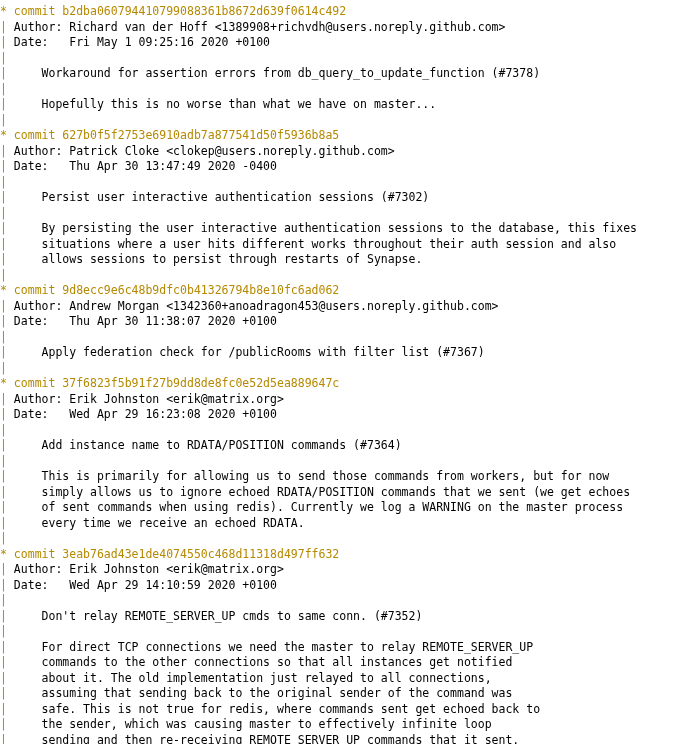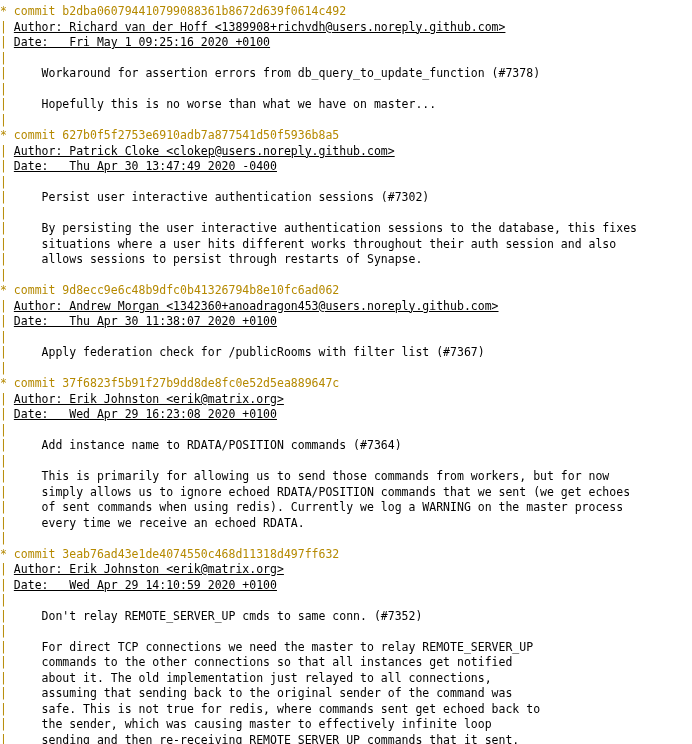--- a/index.html
+++ b/index.html
@@ -32,21 +32,20 @@
     color: #b58900;
   }
   .commit-kw {
     color: #b58900;
   }
   .commit-hash {
     color: #b58900;
   }
   .meta {
     color: #000000;
-    text-decoration: underline;
   }
   .body-text {
     color: #000000;
   }
 </style>
 </head>
 <body>
 
 <div id="log"><span class="line"><span class="graph-star">* </span><span class="commit-kw">commit </span><span class="commit-hash">b2dba060794410799088361b8672d639f0614c492</span></span><span class="line"><span class="pipe">| </span><span class="meta">Author: Richard van der Hoff &lt;1389908+richvdh@users.noreply.github.com&gt;</span></span><span class="line"><span class="pipe">| </span><span class="meta">Date:   Fri May 1 09:25:16 2020 +0100</span></span><span class="line"><span class="pipe">| </span></span><span class="line"><span class="pipe">| </span><span class="body-text">    Workaround for assertion errors from db_query_to_update_function (#7378)</span></span><span class="line"><span class="pipe">| </span></span><span class="line"><span class="pipe">| </span><span class="body-text">    Hopefully this is no worse than what we have on master...</span></span><span class="line"><span class="pipe">| </span></span><span class="line"><span class="graph-star">* </span><span class="commit-kw">commit </span><span class="commit-hash">627b0f5f2753e6910adb7a877541d50f5936b8a5</span></span><span class="line"><span class="pipe">| </span><span class="meta">Author: Patrick Cloke &lt;clokep@users.noreply.github.com&gt;</span></span><span class="line"><span class="pipe">| </span><span class="meta">Date:   Thu Apr 30 13:47:49 2020 -0400</span></span><span class="line"><span class="pipe">| </span></span><span class="line"><span class="pipe">| </span><span class="body-text">    Persist user interactive authentication sessions (#7302)</span></span><span class="line"><span class="pipe">| </span></span><span class="line"><span class="pipe">| </span><span class="body-text">    By persisting the user interactive authentication sessions to the database, this fixes</span></span><span class="line"><span class="pipe">| </span><span class="body-text">    situations where a user hits different works throughout their auth session and also</span></span><span class="line"><span class="pipe">| </span><span class="body-text">    allows sessions to persist through restarts of Synapse.</span></span><span class="line"><span class="pipe">| </span></span><span class="line"><span class="graph-star">* </span><span class="commit-kw">commit </span><span class="commit-hash">9d8ecc9e6c48b9dfc0b41326794b8e10fc6ad062</span></span><span class="line"><span class="pipe">| </span><span class="meta">Author: Andrew Morgan &lt;1342360+anoadragon453@users.noreply.github.com&gt;</span></span><span class="line"><span class="pipe">| </span><span class="meta">Date:   Thu Apr 30 11:38:07 2020 +0100</span></span><span class="line"><span class="pipe">| </span></span><span class="line"><span class="pipe">| </span><span class="body-text">    Apply federation check for /publicRooms with filter list (#7367)</span></span><span class="line"><span class="pipe">| </span></span><span class="line"><span class="graph-star">* </span><span class="commit-kw">commit </span><span class="commit-hash">37f6823f5b91f27b9dd8de8fc0e52d5ea889647c</span></span><span class="line"><span class="pipe">| </span><span class="meta">Author: Erik Johnston &lt;erik@matrix.org&gt;</span></span><span class="line"><span class="pipe">| </span><span class="meta">Date:   Wed Apr 29 16:23:08 2020 +0100</span></span><span class="line"><span class="pipe">| </span></span><span class="line"><span class="pipe">| </span><span class="body-text">    Add instance name to RDATA/POSITION commands (#7364)</span></span><span class="line"><span class="pipe">| </span></span><span class="line"><span class="pipe">| </span><span class="body-text">    This is primarily for allowing us to send those commands from workers, but for now</span></span><span class="line"><span class="pipe">| </span><span class="body-text">    simply allows us to ignore echoed RDATA/POSITION commands that we sent (we get echoes</span></span><span class="line"><span class="pipe">| </span><span class="body-text">    of sent commands when using redis). Currently we log a WARNING on the master process</span></span><span class="line"><span class="pipe">| </span><span class="body-text">    every time we receive an echoed RDATA.</span></span><span class="line"><span class="pipe">| </span></span><span class="line"><span class="graph-star">* </span><span class="commit-kw">commit </span><span class="commit-hash">3eab76ad43e1de4074550c468d11318d497ff632</span></span><span class="line"><span class="pipe">| </span><span class="meta">Author: Erik Johnston &lt;erik@matrix.org&gt;</span></span><span class="line"><span class="pipe">| </span><span class="meta">Date:   Wed Apr 29 14:10:59 2020 +0100</span></span><span class="line"><span class="pipe">| </span></span><span class="line"><span class="pipe">| </span><span class="body-text">    Don't relay REMOTE_SERVER_UP cmds to same conn. (#7352)</span></span><span class="line"><span class="pipe">| </span></span><span class="line"><span class="pipe">| </span><span class="body-text">    For direct TCP connections we need the master to relay REMOTE_SERVER_UP</span></span><span class="line"><span class="pipe">| </span><span class="body-text">    commands to the other connections so that all instances get notified</span></span><span class="line"><span class="pipe">| </span><span class="body-text">    about it. The old implementation just relayed to all connections,</span></span><span class="line"><span class="pipe">| </span><span class="body-text">    assuming that sending back to the original sender of the command was</span></span><span class="line"><span class="pipe">| </span><span class="body-text">    safe. This is not true for redis, where commands sent get echoed back to</span></span><span class="line"><span class="pipe">| </span><span class="body-text">    the sender, which was causing master to effectively infinite loop</span></span><span class="line"><span class="pipe">| </span><span class="body-text">    sending and then re-receiving REMOTE_SERVER_UP commands that it sent.</span></span></div>
 

